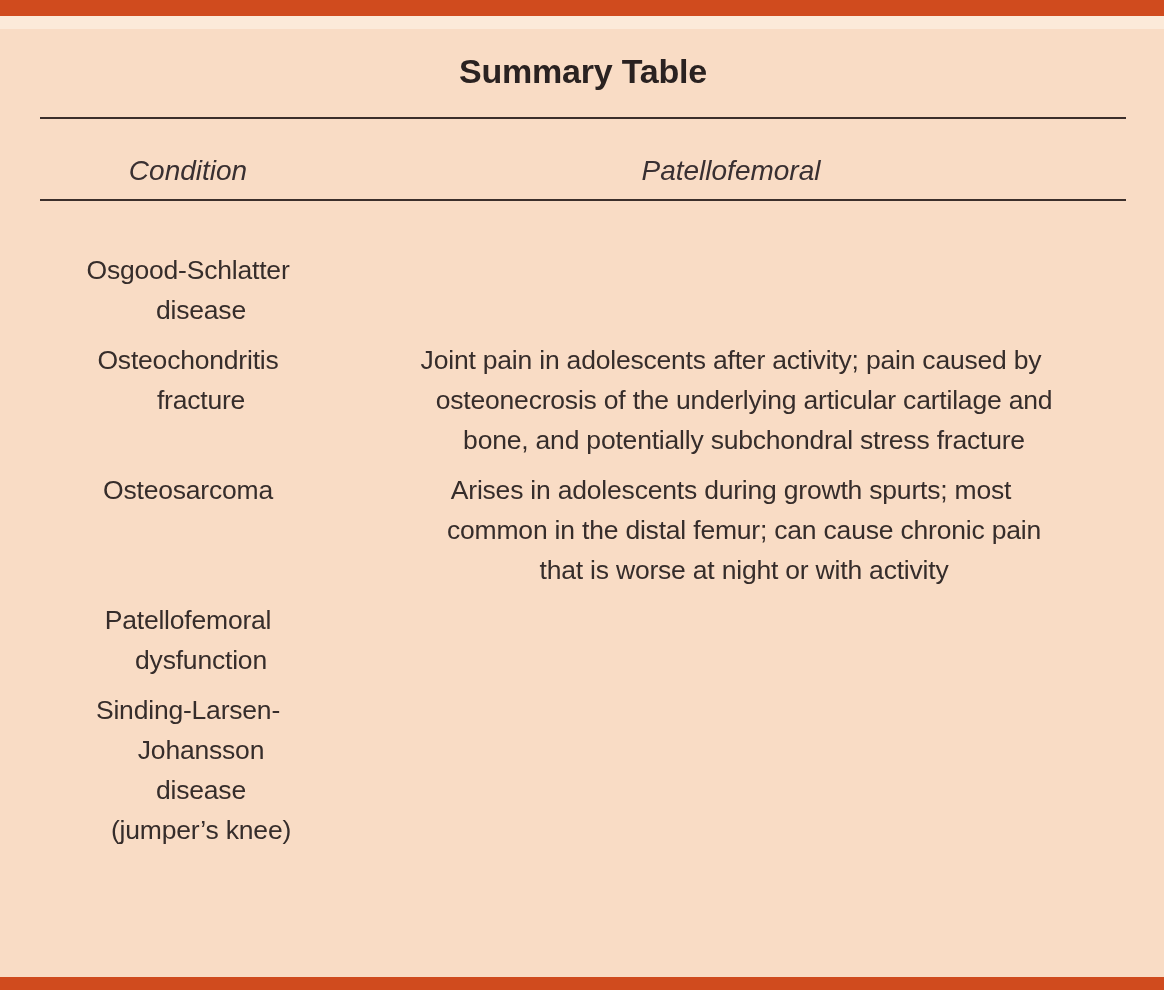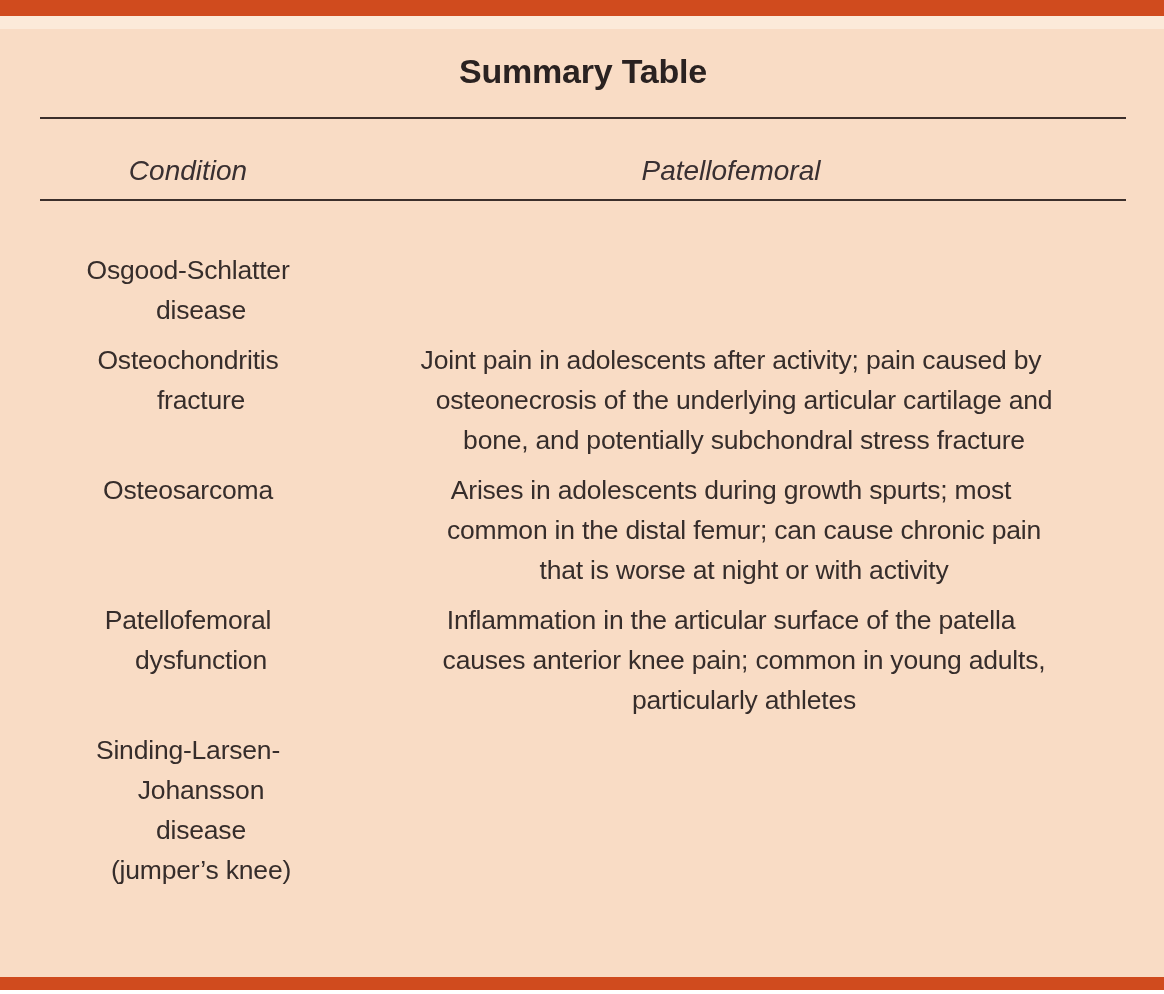--- a/index.html
+++ b/index.html
@@ -117,23 +117,20 @@
       <div class="row">
         <div class="cell">Osteosarcoma</div>
         <div class="cell">Arises in adolescents during growth spurts; most
 common in the distal femur; can cause chronic pain
 that is worse at night or with activity</div>
       </div>
 
       <div class="row">
         <div class="cell">Patellofemoral
 dysfunction</div>
-        <div class="cell">Inflammation in the articular surface of the patella
-causes anterior knee pain; common in young adults,
-particularly athletes</div>
       </div>
 
       <div class="row">
         <div class="cell">Sinding-Larsen-
 Johansson
 disease
 (jumper’s knee)</div>
       </div>
 
     </div>

